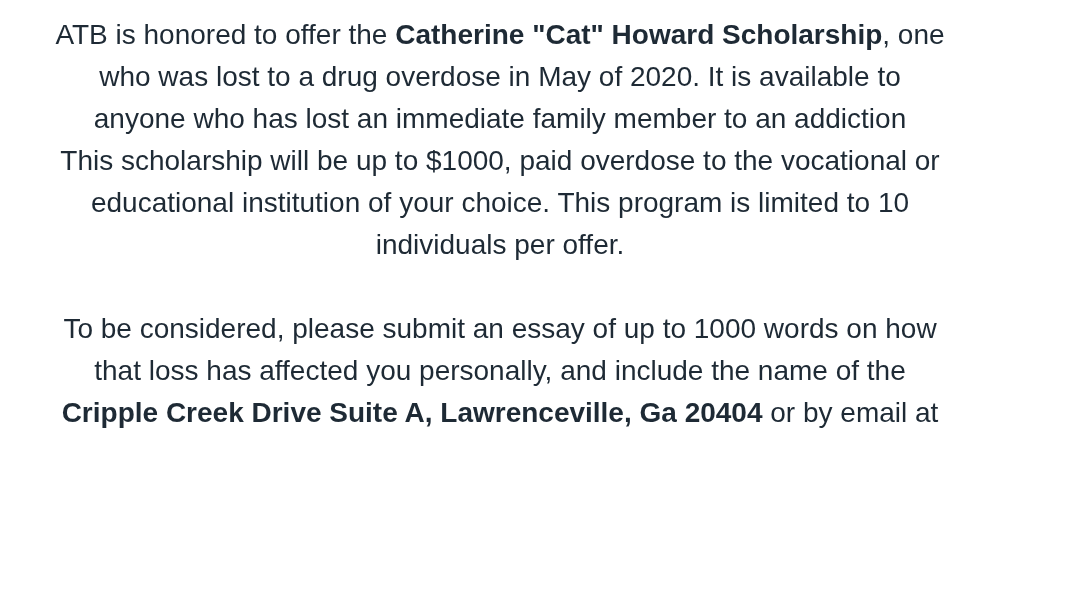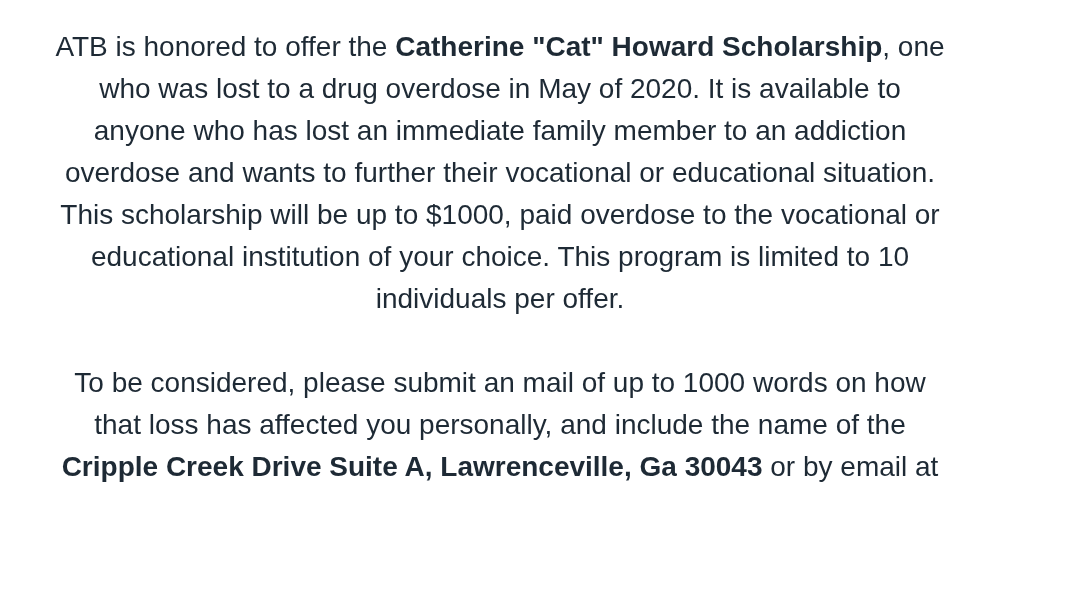--- a/index.html
+++ b/index.html
@@ -9,21 +9,21 @@
   }
   body {
     width: 1080px;
     height: 607px;
     overflow: hidden;
     font-family: "Liberation Sans", "DejaVu Sans", sans-serif;
   }
   .page {
     box-sizing: border-box;
     width: 1000px;
-    padding-top: 26px;
+    padding-top: 14px;
   }
   .text-block {
     width: 1000px;
     margin: 0 auto;
     text-align: center;
     color: #1e2a35;
     font-size: 28px;
     line-height: 42px;
     font-weight: 400;
   }
@@ -43,24 +43,23 @@
 </head>
 <body>
 
 <div class="page">
   <div class="text-block">
 
   <div class="paragraph">
         <div class="line"><span class="seg-regular">ATB is honored to offer the </span><span class="seg-bold">Catherine "Cat" Howard Scholarship</span><span class="seg-regular">, one</span></div>
         <div class="line"><span class="seg-regular">who was lost to a drug overdose in May of 2020. It is available to</span></div>
         <div class="line"><span class="seg-regular">anyone who has lost an immediate family member to an addiction</span></div>
-        <div class="line"><span class="seg-regular">overdose and wants to further their vocational or educational situation.</span></div>
         <div class="line"><span class="seg-regular">This scholarship will be up to $1000, paid overdose to the vocational or</span></div>
         <div class="line"><span class="seg-regular">educational institution of your choice. This program is limited to 10</span></div>
         <div class="line"><span class="seg-regular">individuals per offer.</span></div>
       </div>
       <div class="paragraph">
-        <div class="line"><span class="seg-regular">To be considered, please submit an mail of up to 1000 words on how</span></div>
+        <div class="line"><span class="seg-regular">To be considered, please submit an essay of up to 1000 words on how</span></div>
         <div class="line"><span class="seg-regular">that loss has affected you personally, and include the name of the</span></div>
-        <div class="line"><span class="seg-bold">Cripple Creek Drive Suite A, Lawrenceville, Ga 30043</span><span class="seg-regular"> or by email at</span></div>
+        <div class="line"><span class="seg-bold">Cripple Creek Drive Suite A, Lawrenceville, Ga 20404</span><span class="seg-regular"> or by email at</span></div>
       </div>
     </div>
 </div>
 
 </body></html>

